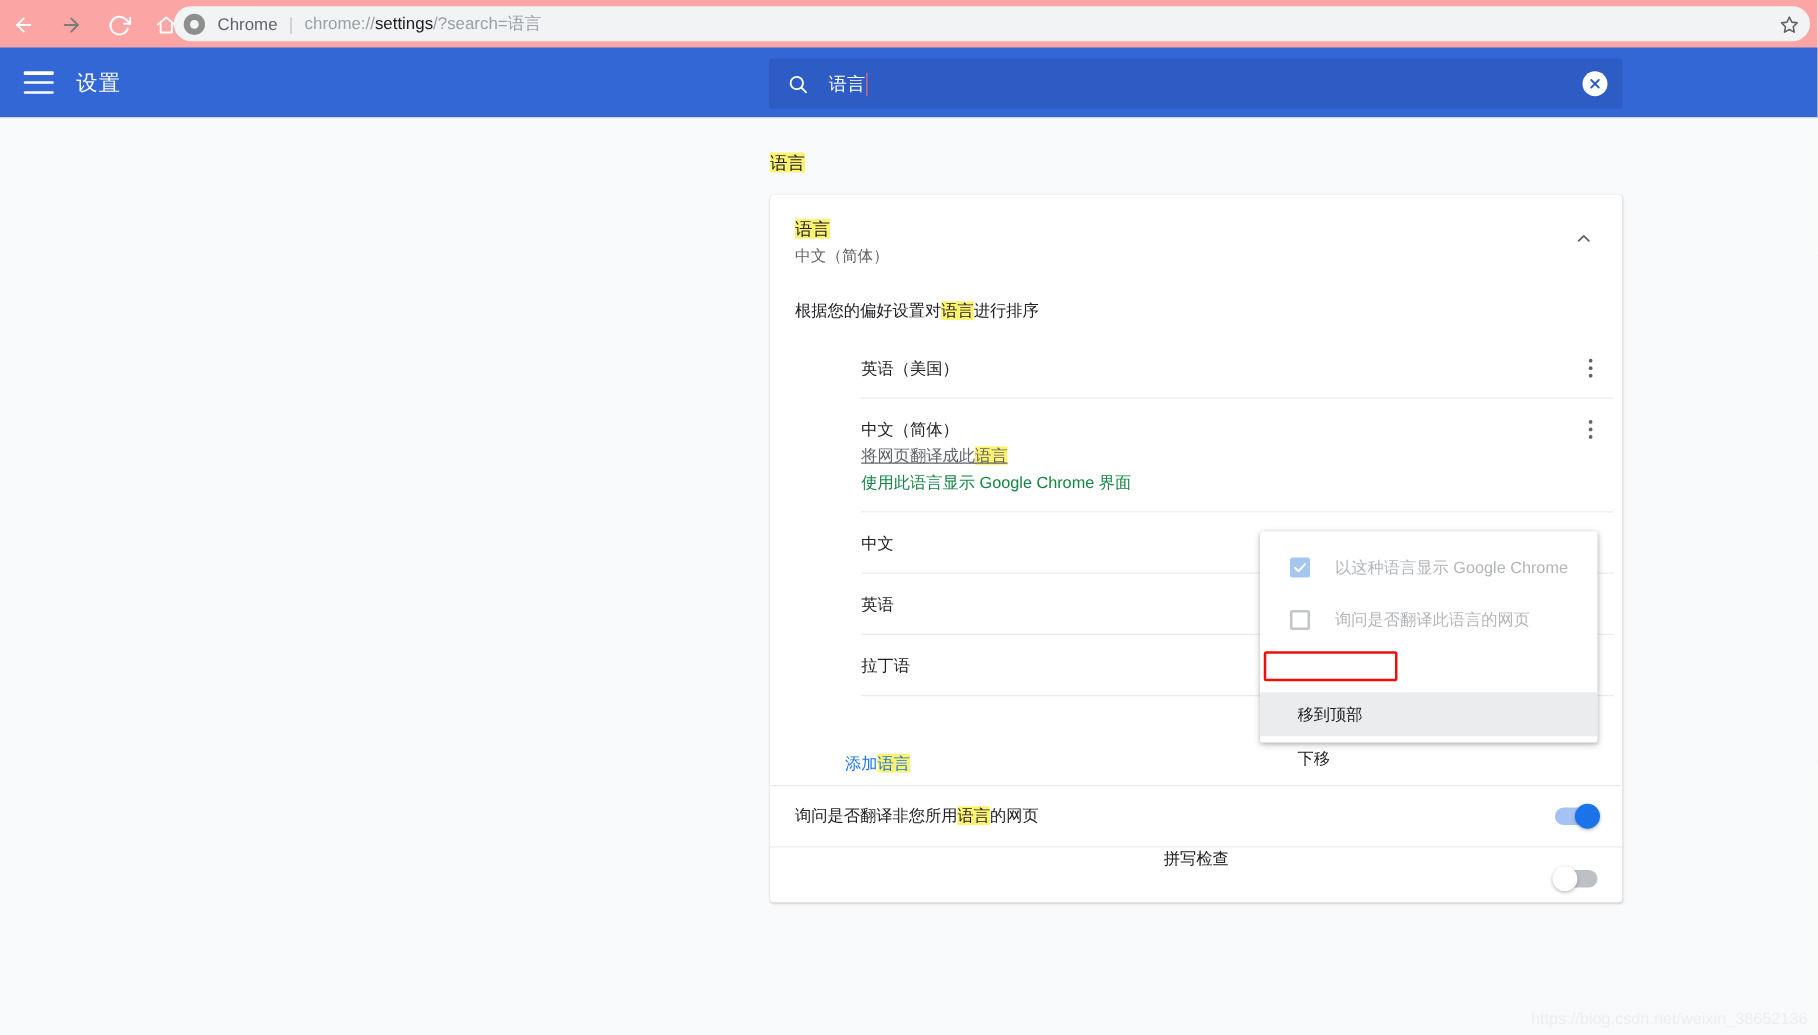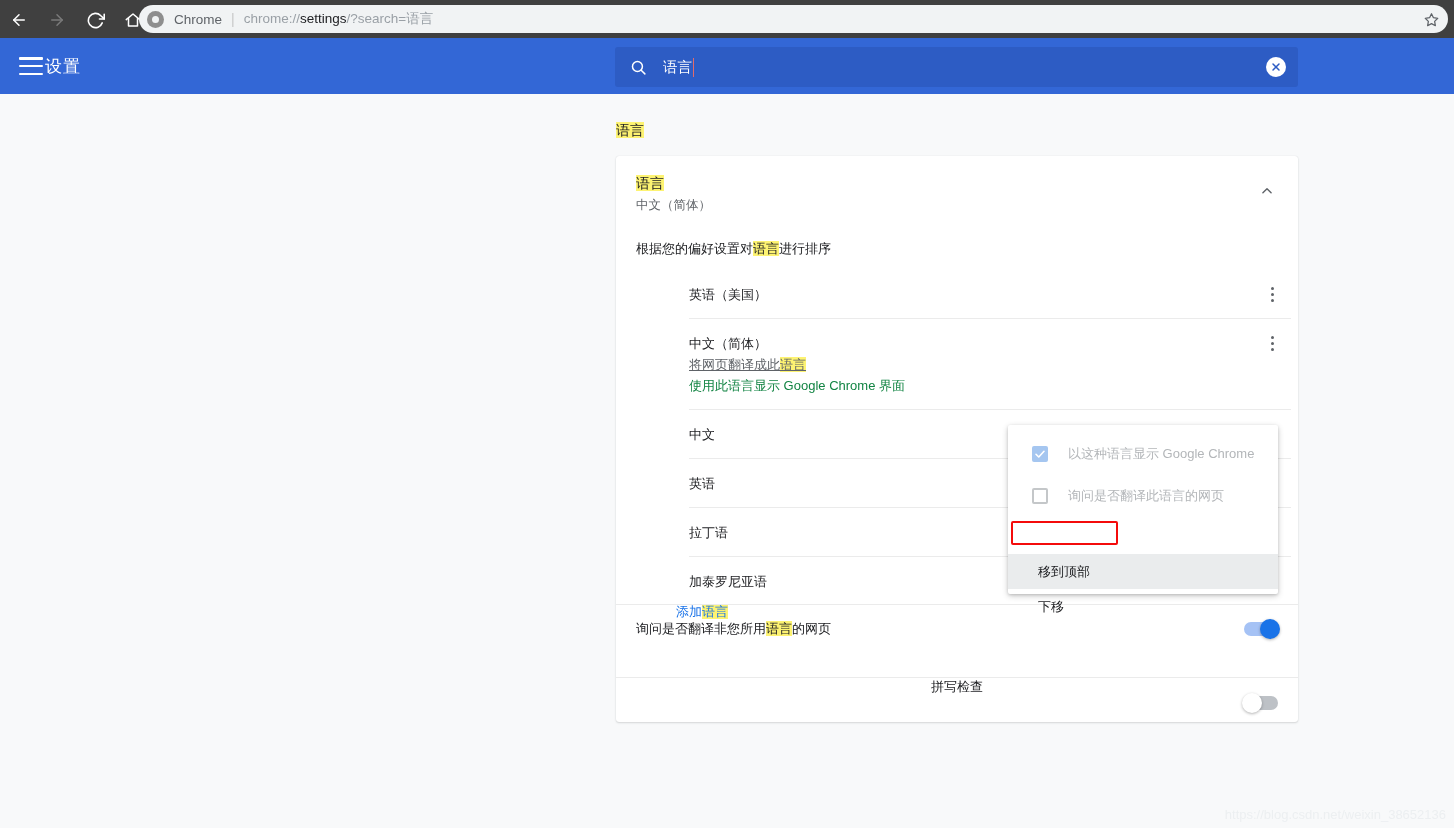--- a/index.html
+++ b/index.html
@@ -8,21 +8,21 @@
     width: 1454px; height: 828px;
     overflow: hidden;
     background: #ffffff;
     font-family: "Liberation Sans", "DejaVu Sans", sans-serif;
   }
 
   
   .browser-bar {
     position: absolute; top: 0; left: 0;
     width: 1454px; height: 40px;
-    background: #404040;
+    background: #fca5a5;
     display: flex; align-items: center;
   }
   .nav-btn {
     width: 38px; height: 38px;
     display: flex; align-items: center; justify-content: center;
     color: #ffffff;
   }
   .nav-btn.disabled { color: #7a7a7a; }
   .nav-btn svg { display: block; }
 
@@ -70,21 +70,21 @@
   }
   .hamburger {
     width: 24px; height: 18px;
     margin-left: 19px;
     display: flex; flex-direction: column; justify-content: space-between;
   }
   .hamburger span {
     display: block; height: 2.5px; background: #ffffff; border-radius: 1px;
   }
   .settings-title {
-    color: #ffffff; font-size: 17px; margin-left: 2px; letter-spacing: 1px;
+    color: #ffffff; font-size: 17px; margin-left: 18px; letter-spacing: 1px;
   }
   .search-box {
     position: absolute; left: 615px; top: 9px;
     width: 683px; height: 40px;
     background: #2d5cc4;
     border-radius: 3px;
     display: flex; align-items: center;
     padding: 0 12px;
   }
   .search-icon-wrap {
@@ -174,21 +174,21 @@
   }
   .add-lang-link { font-size: 13px; color: #1a73e8; cursor: pointer; }
 
   .pref-row {
     position: absolute; left: 0;
     width: 682px; height: 48px;
     border-top: 1px solid #ebebeb;
     display: flex; align-items: center;
     padding: 0 20px;
   }
-  .pref-row.r1 { top: 448px; }
+  .pref-row.r1 { top: 472px; }
   .pref-row.r2 { top: 521px; flex-direction: column; }
   .pref-label { font-size: 13px; color: #202124; }
 
   .toggle {
     margin-left: auto;
     position: relative;
     width: 34px; height: 14px;
     border-radius: 7px;
   }
   .toggle.on  { background: #a5c2f5; }
@@ -388,21 +388,20 @@
       <div class="lang-row">
         <div class="lang-name">拉丁语</div>
         <div class="dots-btn">
             <i></i>
             <i></i>
             <i></i>
           </div>
       </div>
 
       <div class="lang-row">
-        <div class="lang-name">加泰罗尼亚语</div>
         <div class="dots-btn">
             <i></i>
             <i></i>
             <i></i>
           </div>
       </div>
 
     </div>
 
     <div class="add-lang-row">

